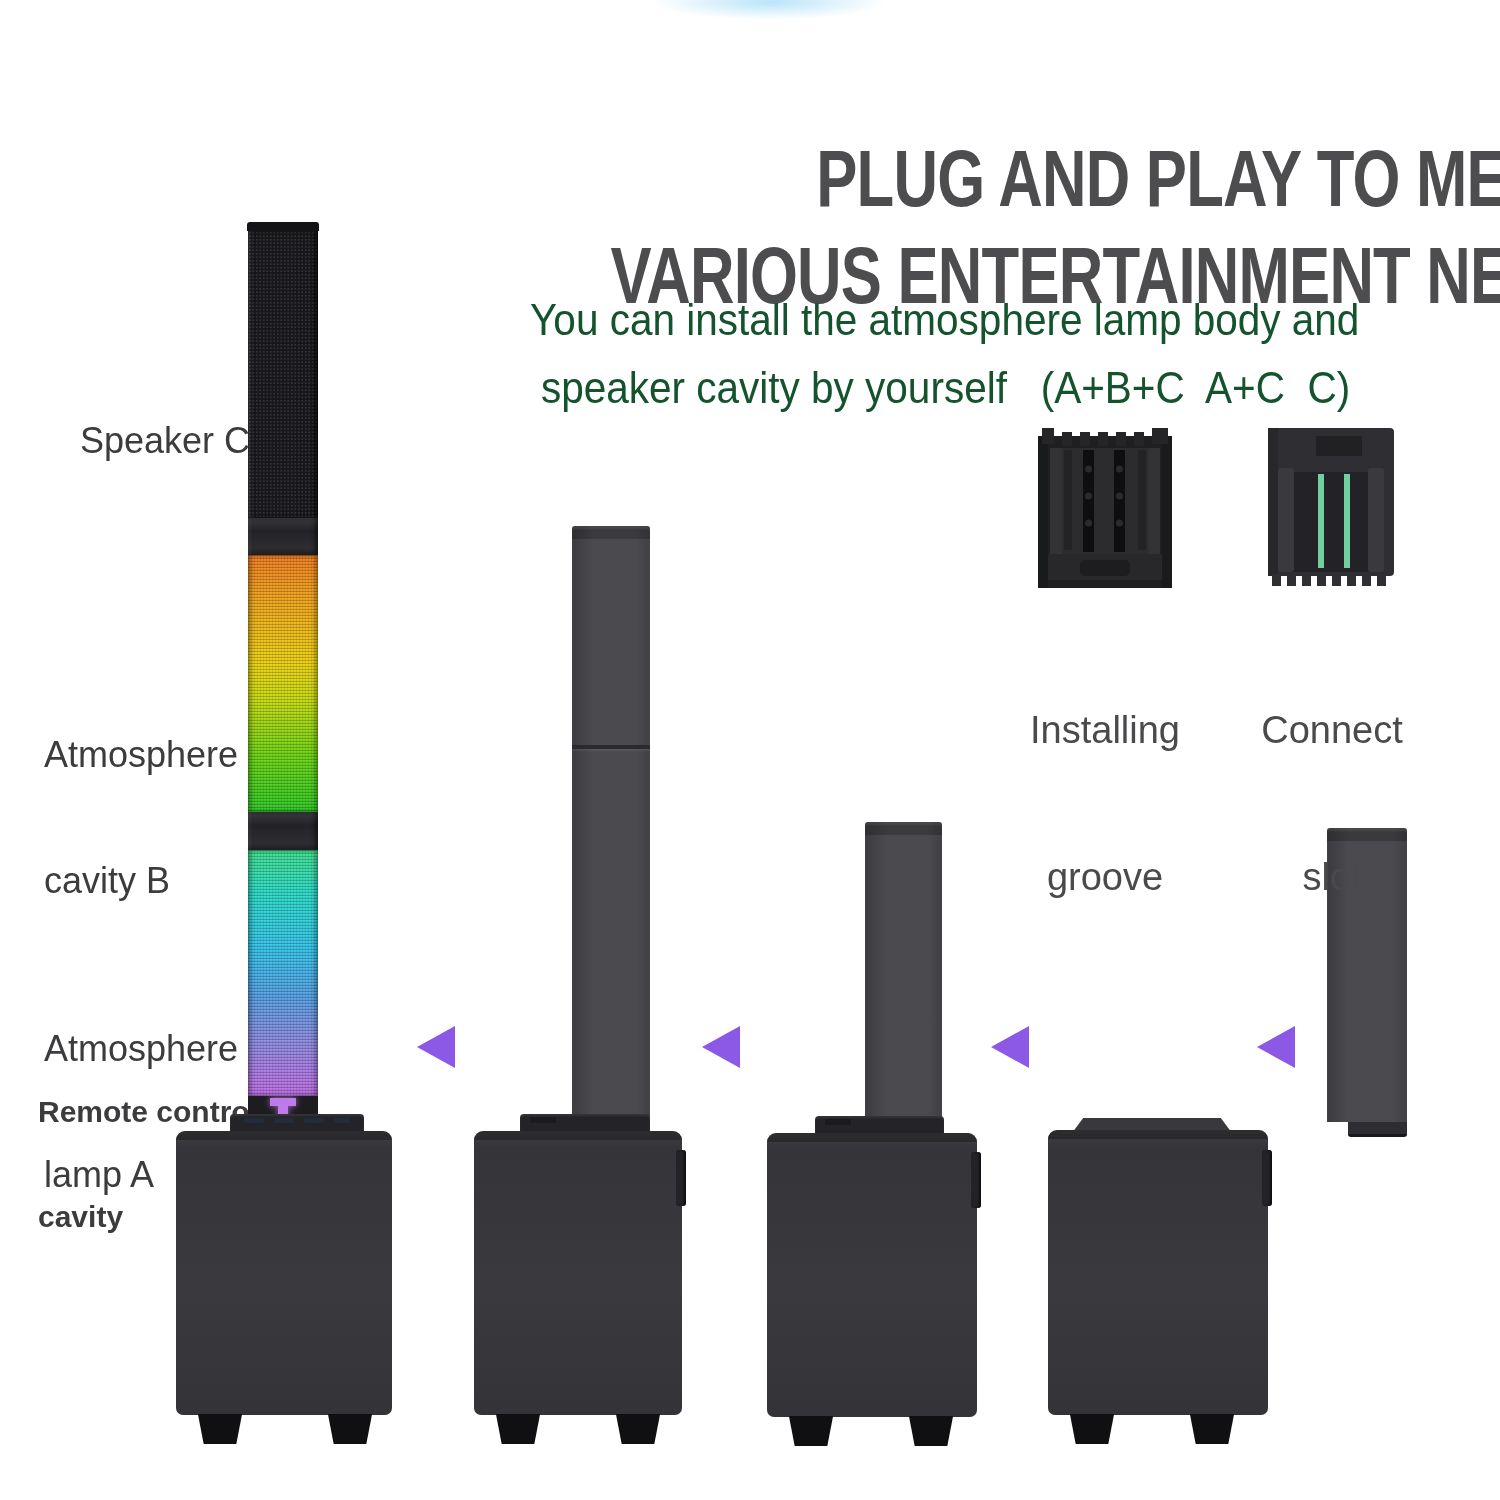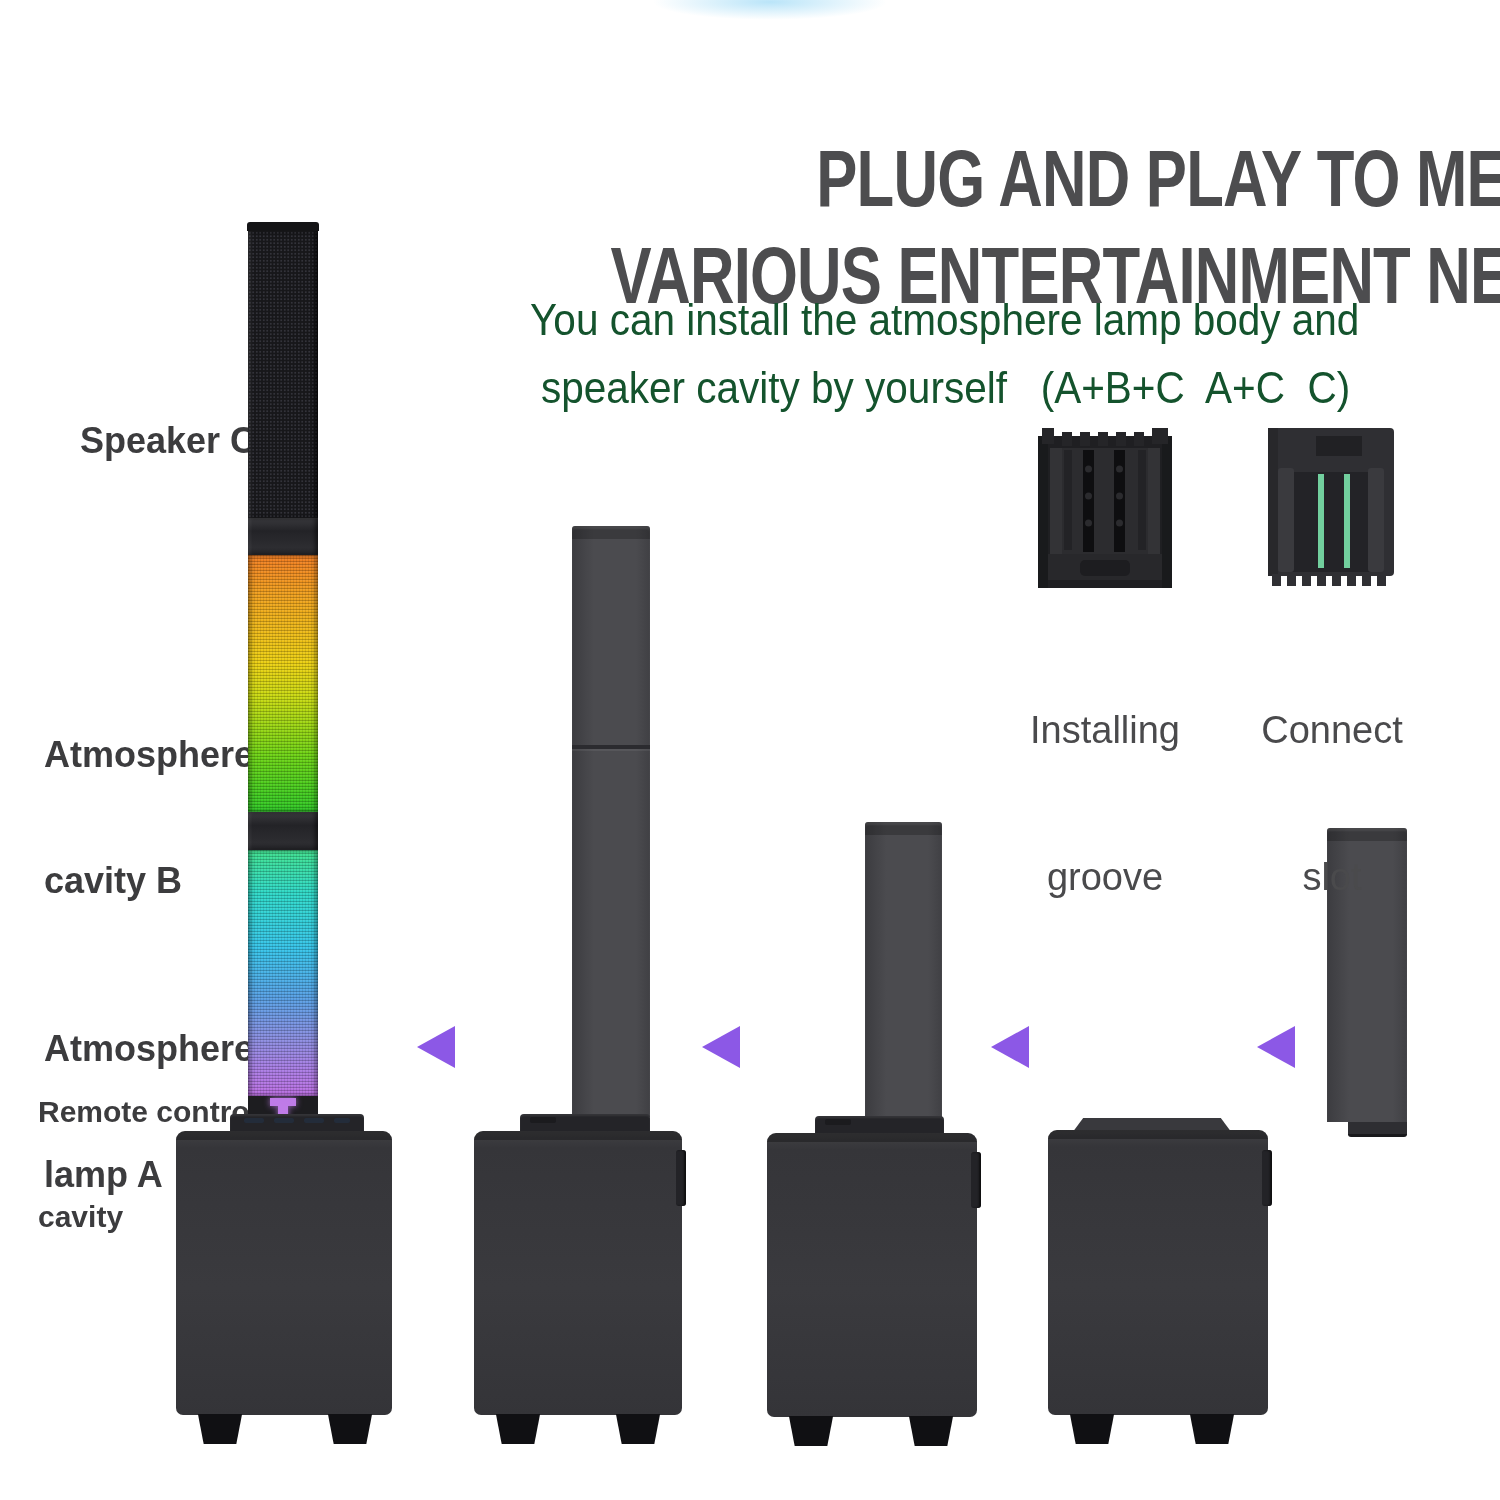--- a/index.html
+++ b/index.html
@@ -6,21 +6,21 @@
   .stage{position:relative;width:1500px;height:1500px;background:#ffffff;overflow:hidden;
          font-family:"Liberation Sans","DejaVu Sans",sans-serif;}
   .abs{position:absolute;}
   
   .t-line{position:absolute;text-align:center;white-space:pre;color:#4d4d4f;line-height:1;}
   .t-big{font-size:79px;font-weight:bold;}
   .t-sub{font-size:45px;font-weight:normal;color:#14532d;}
   .cond{display:inline-block;transform:scaleX(0.78);transform-origin:50% 50%;letter-spacing:-1px;}
   .cond2{display:inline-block;transform:scaleX(0.9);transform-origin:50% 50%;}
   
-  .plabel{position:absolute;color:#3c3c3e;font-weight:700;font-size:36px;line-height:42px;white-space:pre;}
+  .plabel{position:absolute;color:#3c3c3e;font-weight:400;font-size:36px;line-height:42px;white-space:pre;}
   .plabel-sm{position:absolute;color:#3c3c3e;font-weight:600;font-size:30px;line-height:35px;white-space:pre;}
   
   .glow{position:absolute;border-radius:50%;
         background:radial-gradient(ellipse at center,rgba(148,214,245,.65) 0%,rgba(148,214,245,0) 70%);}
   
   .cap{position:absolute;background:#141416;border-radius:3px 3px 0 0;}
   .grille{position:absolute;background:#17171a;
           background-image:radial-gradient(circle,#33333a 0.8px,transparent 1.1px);
           background-size:3.5px 3.5px;
           box-shadow:inset 3px 0 3px rgba(255,255,255,.07),inset -3px 0 4px rgba(0,0,0,.7);}

